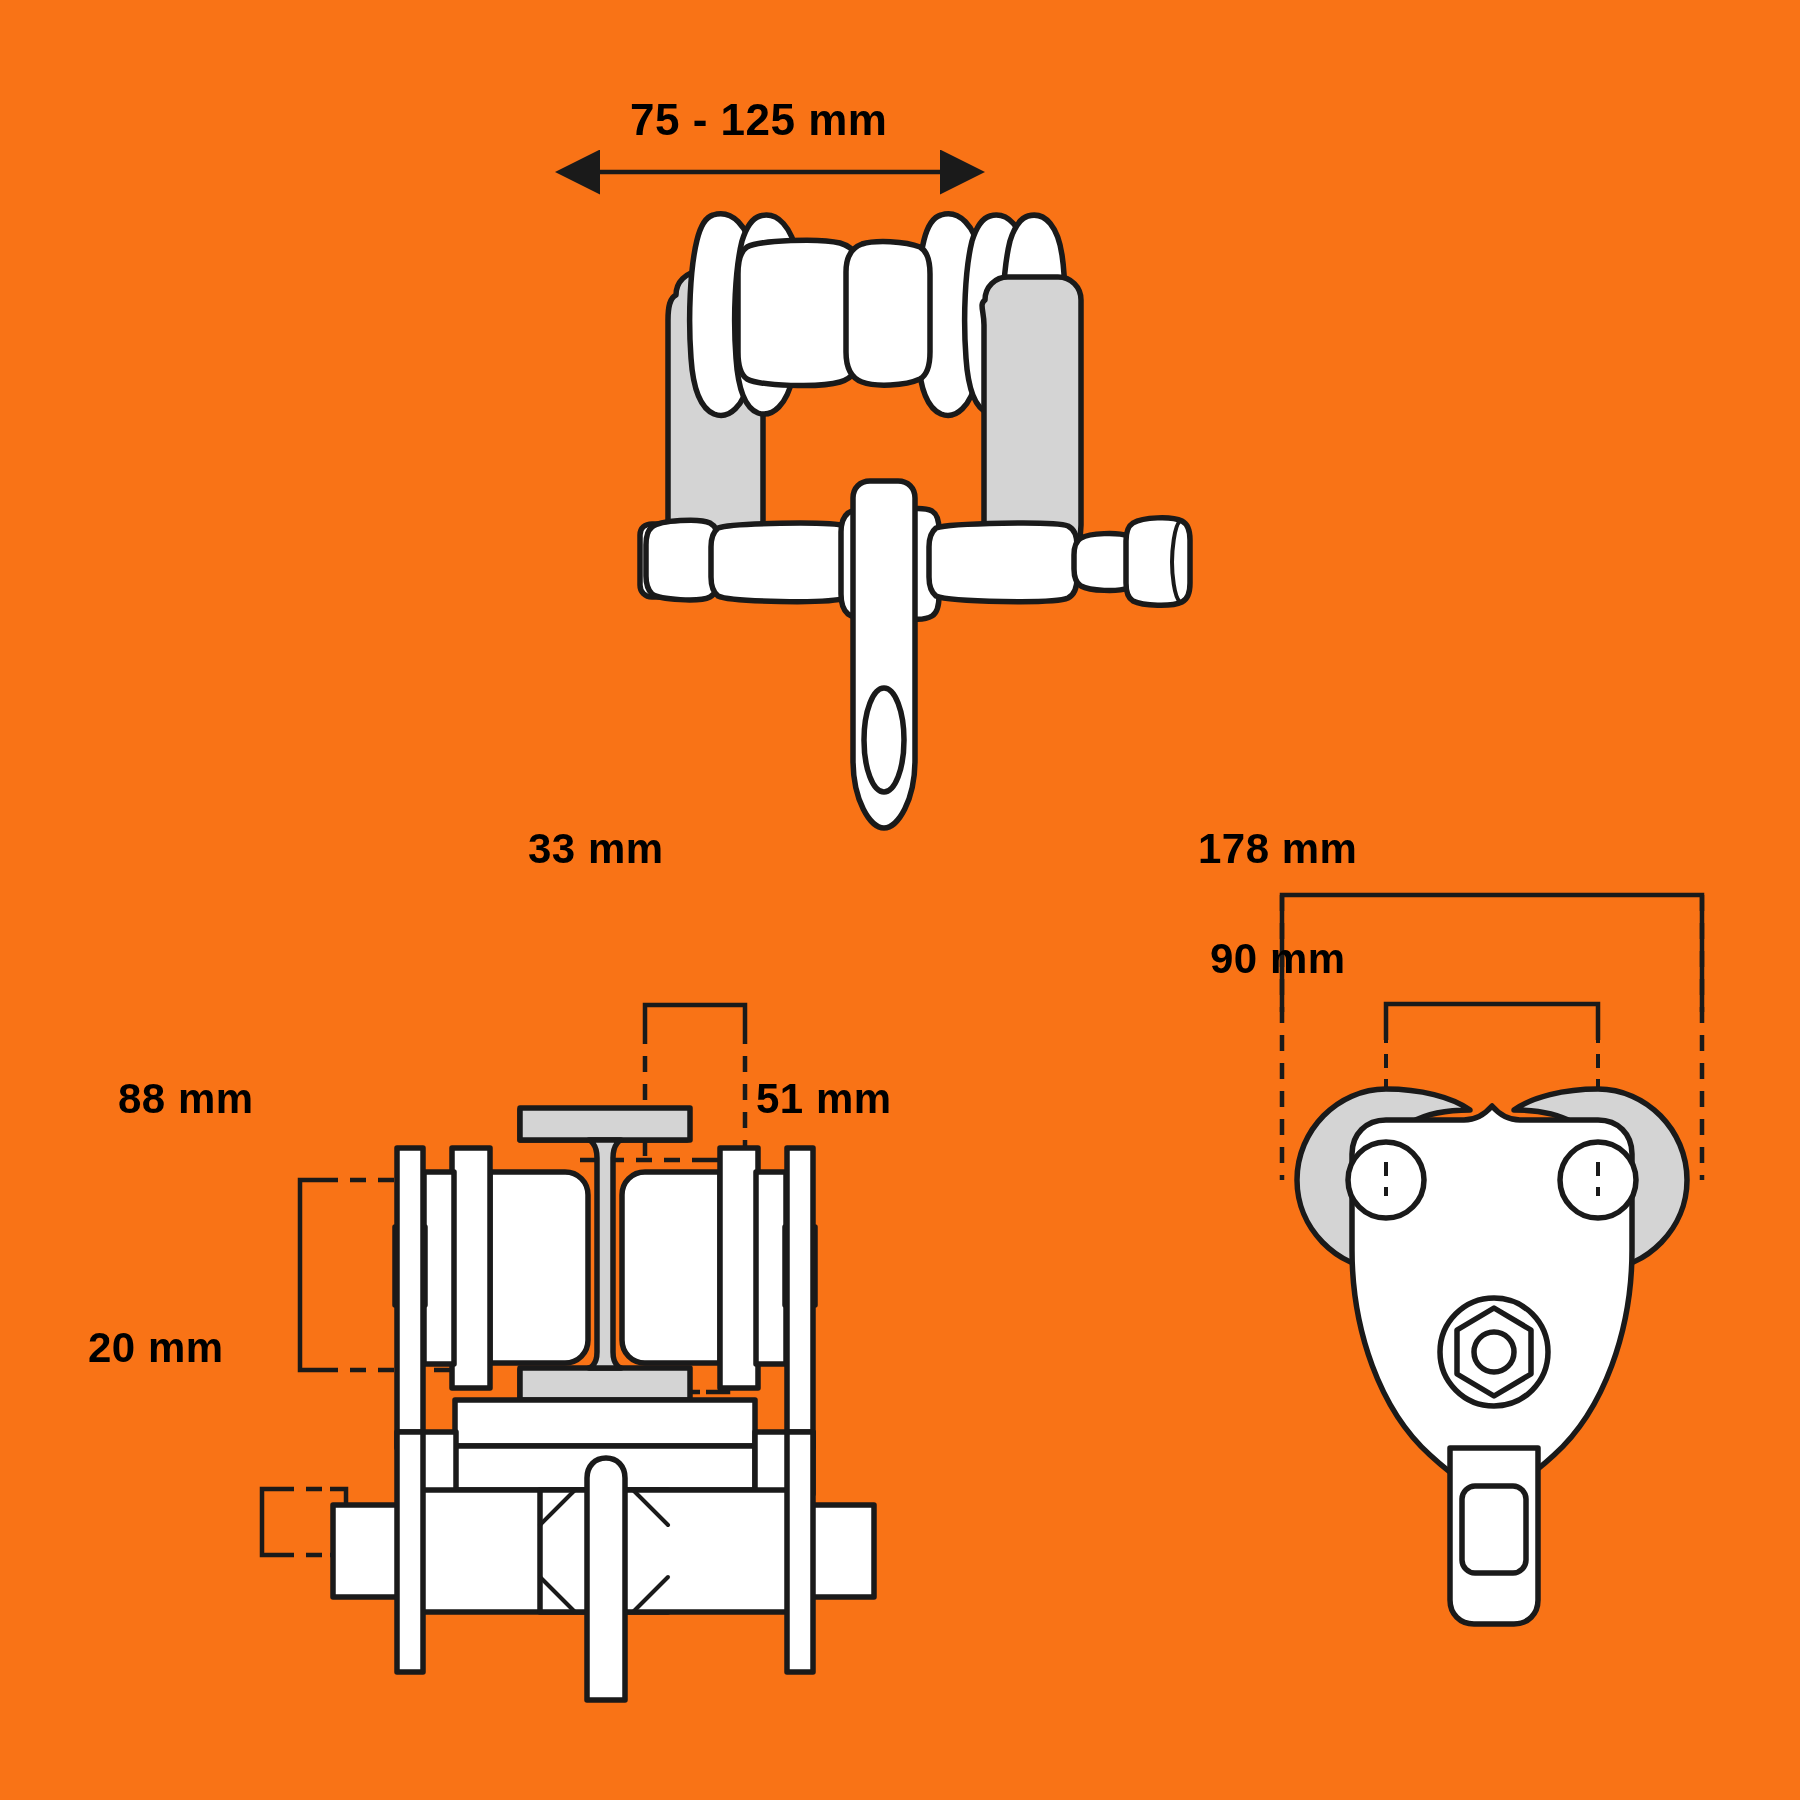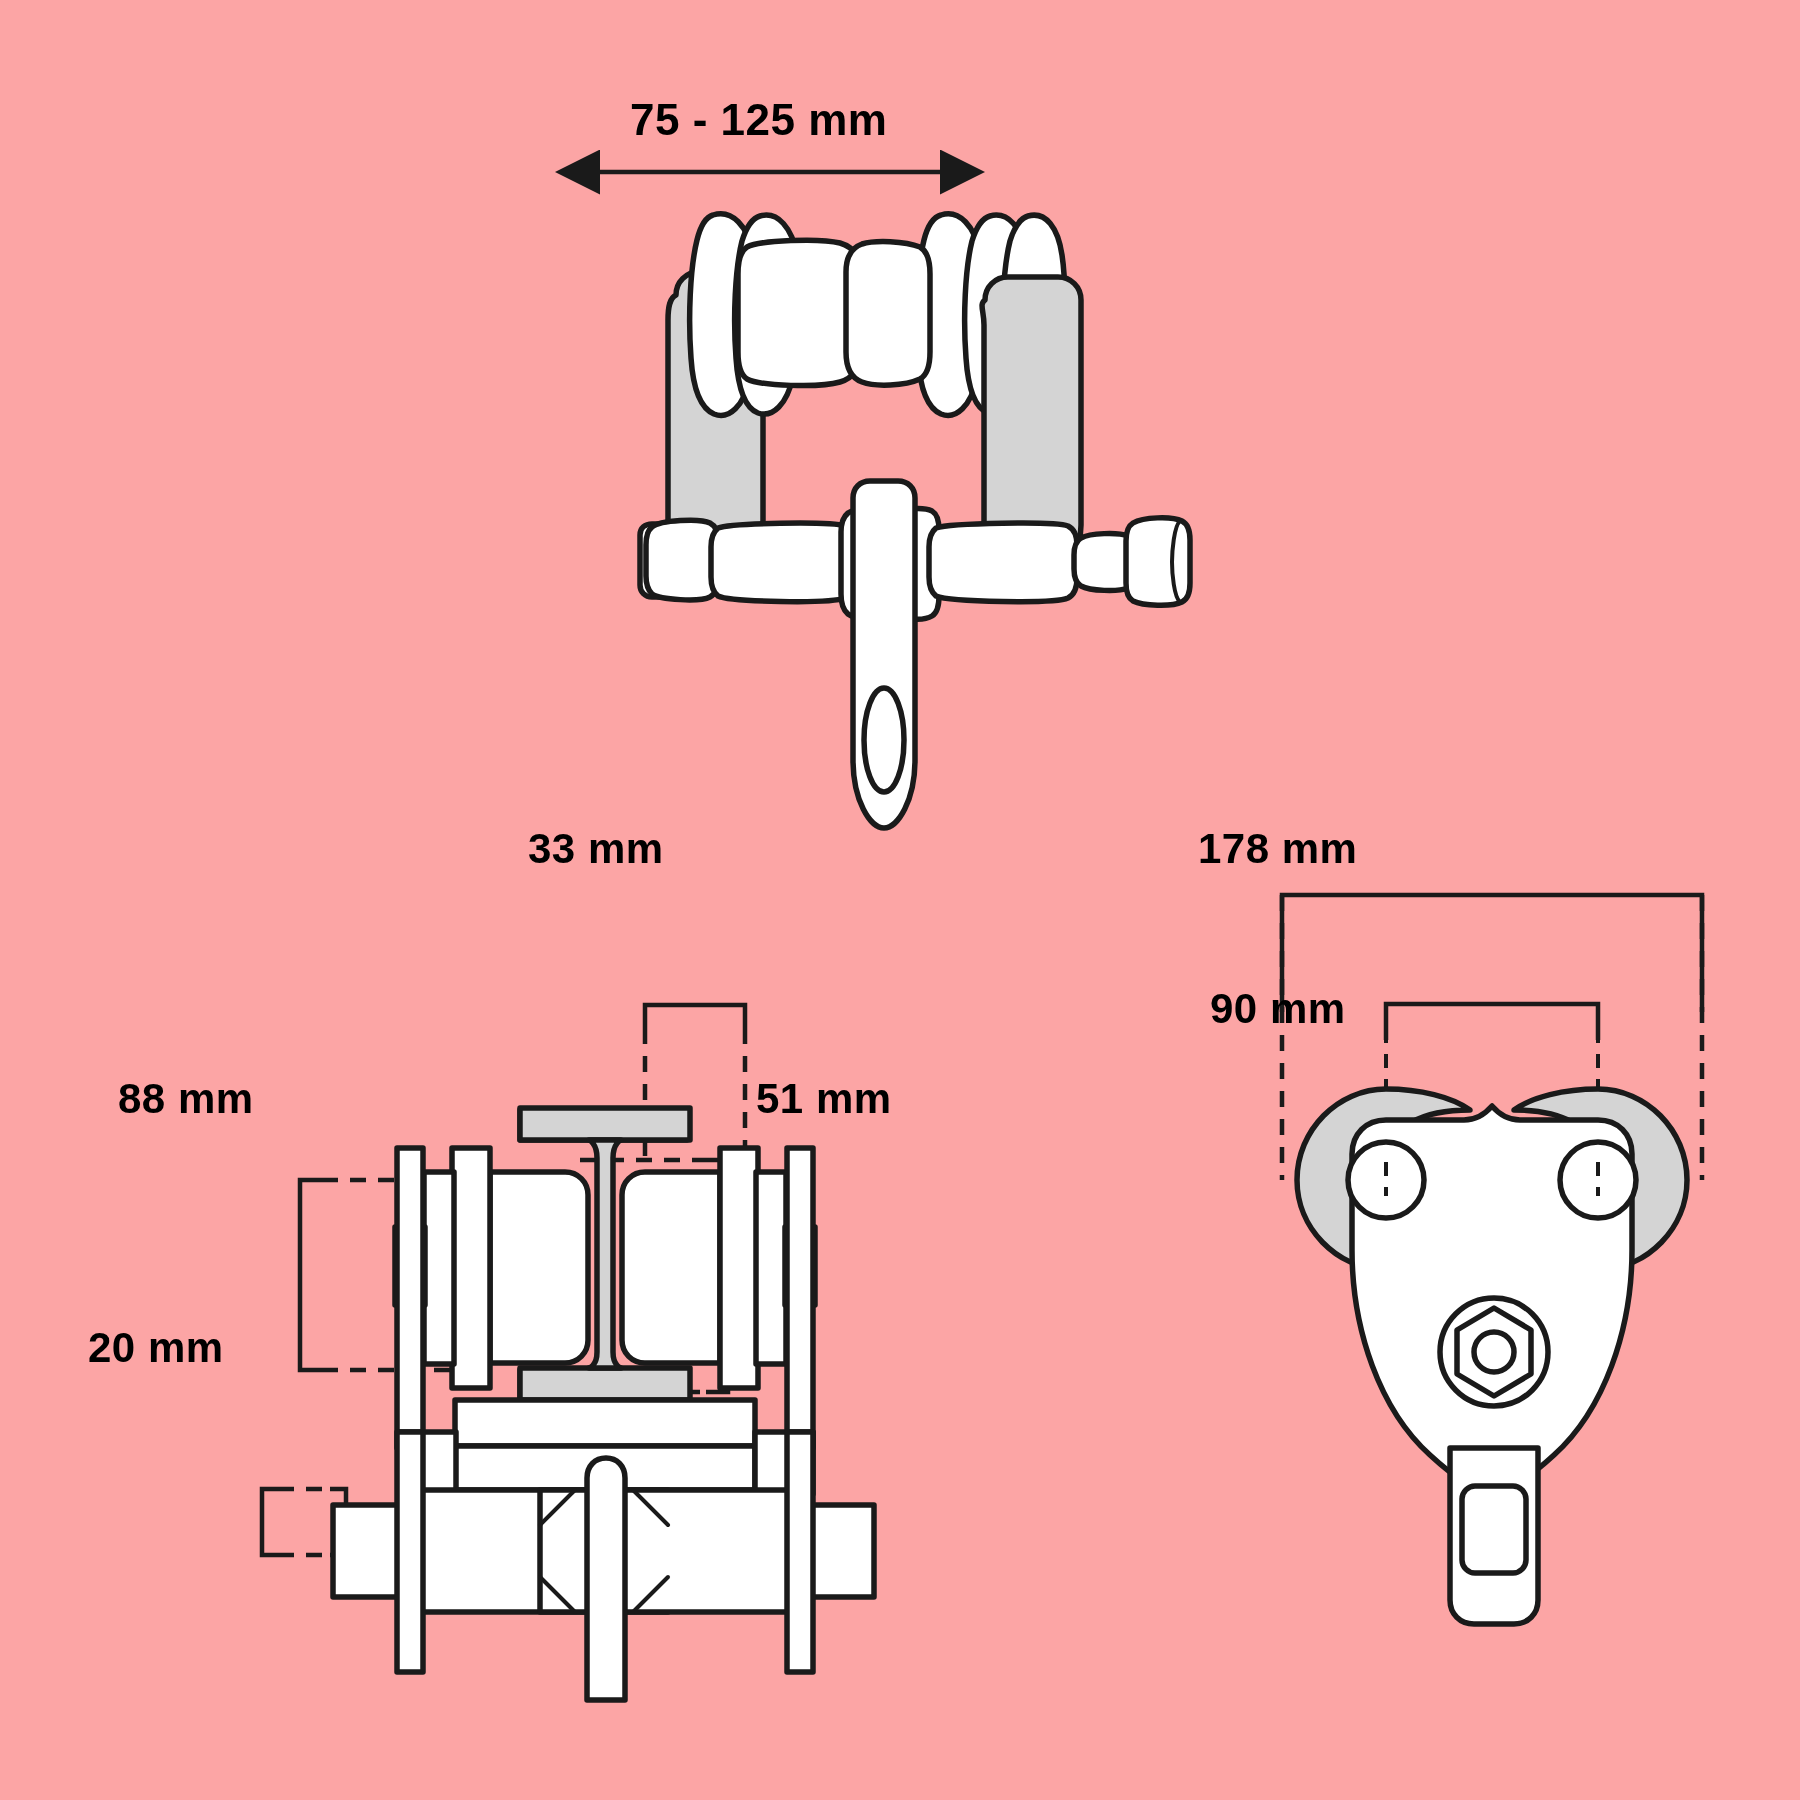--- a/index.html
+++ b/index.html
@@ -10,21 +10,21 @@
   body {
     width: 1800px;
     height: 1800px;
     font-family: "Liberation Sans", sans-serif;
     overflow: hidden;
   }
   #sheet {
     position: relative;
     width: 1800px;
     height: 1800px;
-    background: #fca5a5;
+    background: #f97316;
   }
   svg.drawing {
     position: absolute;
     top: 0;
     left: 0;
     width: 1800px;
     height: 1800px;
   }
   .dim-label {
     position: absolute;
@@ -33,21 +33,21 @@
     color: #000000;
     white-space: nowrap;
     letter-spacing: 0.5px;
   }
   .lbl-top      { left: 630px;  top:  95px;  font-size: 44px; }
   .lbl-26       { left: 528px;  top: 825px;  font-size: 42px; }
   .lbl-52       { left: 118px;  top: 1075px; font-size: 42px; }
   .lbl-72       { left: 756px;  top: 1075px; font-size: 42px; }
   .lbl-20       { left:  88px;  top: 1292px; font-size: 42px; margin-top: 32px; }
   .lbl-161      { left: 1198px; top: 825px;  font-size: 42px; }
-  .lbl-90       { left: 1210px; top: 985px;  font-size: 42px; }
+  .lbl-90       { left: 1210px; top: 935px;  font-size: 42px; }
   .outline-thin { fill: none; stroke: #1a1a1a; stroke-width: 4; stroke-linejoin: round; stroke-linecap: round; }
   .part-white { fill: #ffffff; stroke: #1a1a1a; stroke-width: 5.5; stroke-linejoin: round; stroke-linecap: round; }
   .part-gray  { fill: #d4d4d4; stroke: #1a1a1a; stroke-width: 5.5; stroke-linejoin: round; stroke-linecap: round; }
   .dimline { fill: none; stroke: #1a1a1a; stroke-width: 4.5; stroke-linecap: butt; }
   .dimline-dash { fill: none; stroke: #1a1a1a; stroke-width: 4.5; stroke-dasharray: 16 12; stroke-linecap: butt; }
   .centermark { fill: none; stroke: #1a1a1a; stroke-width: 4; stroke-dasharray: 14 11; }
   .arrowfill { fill: #1a1a1a; }
 </style>
 </head>
 <body>

